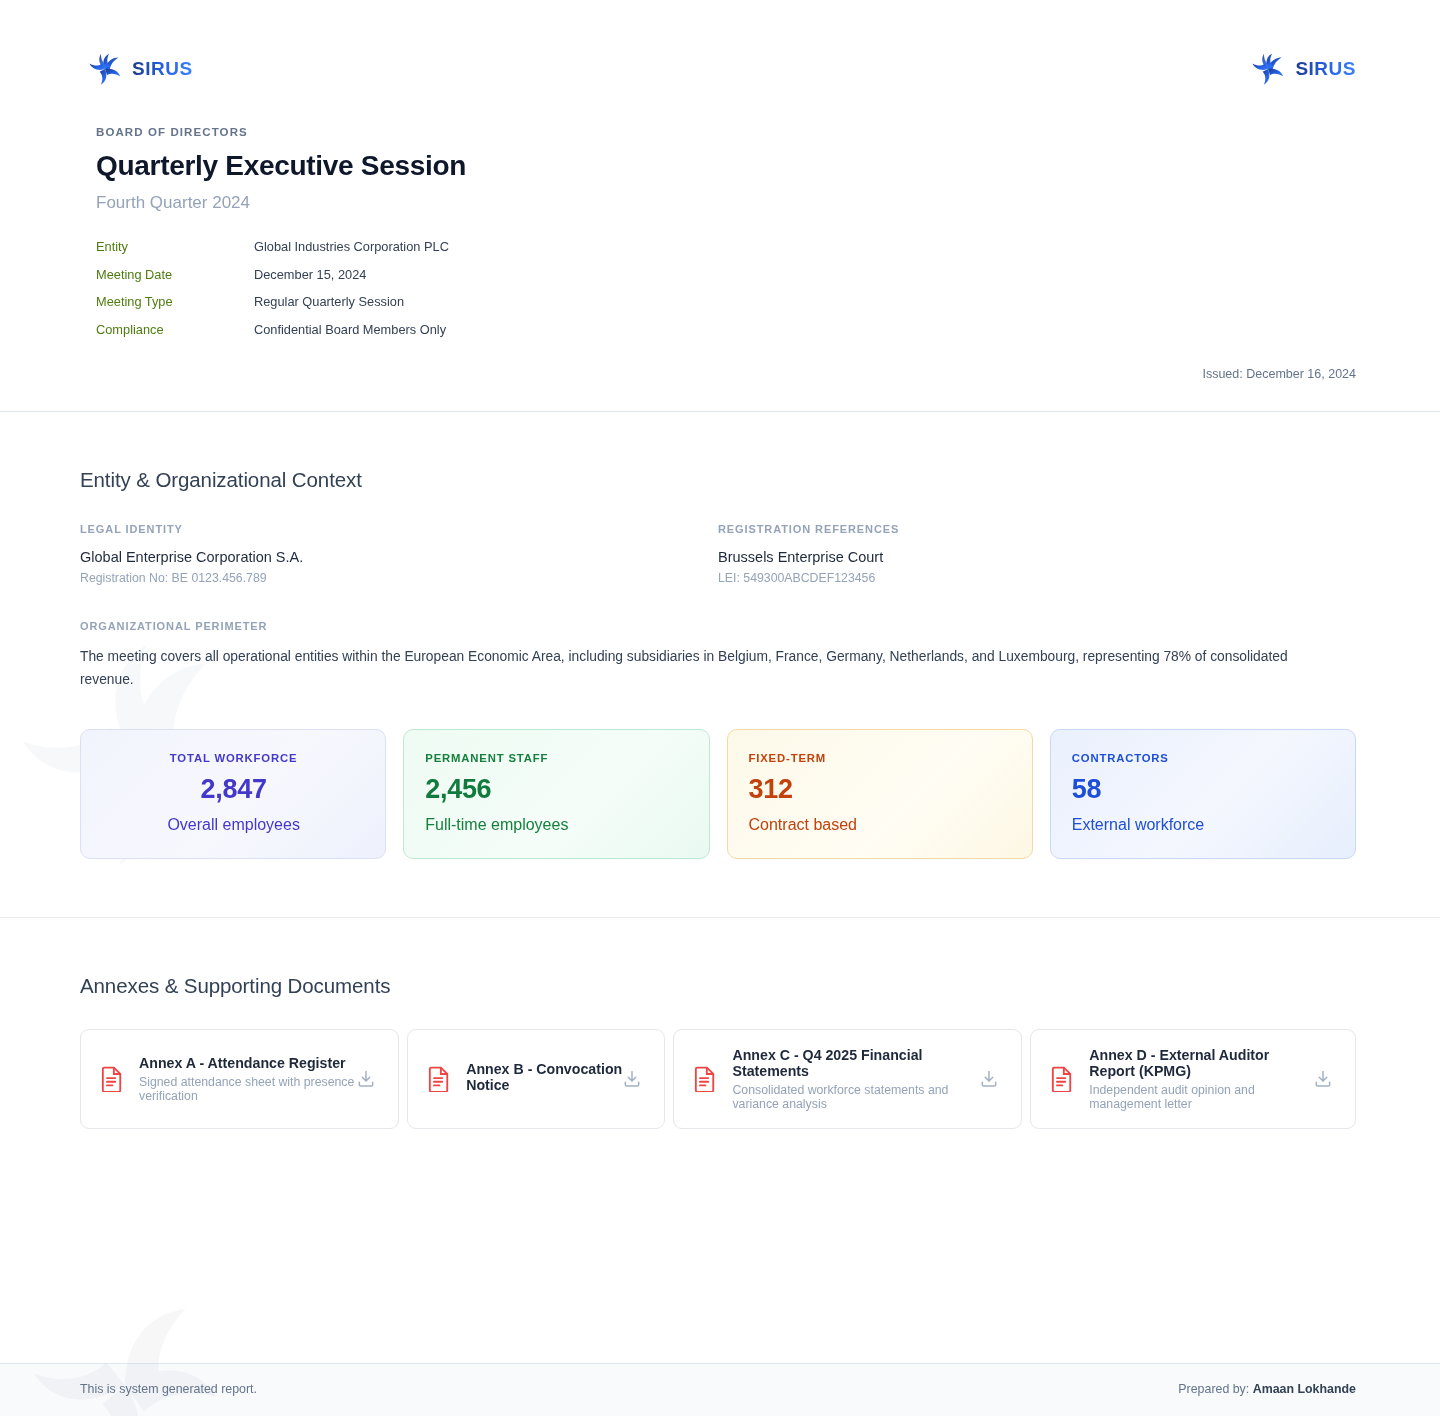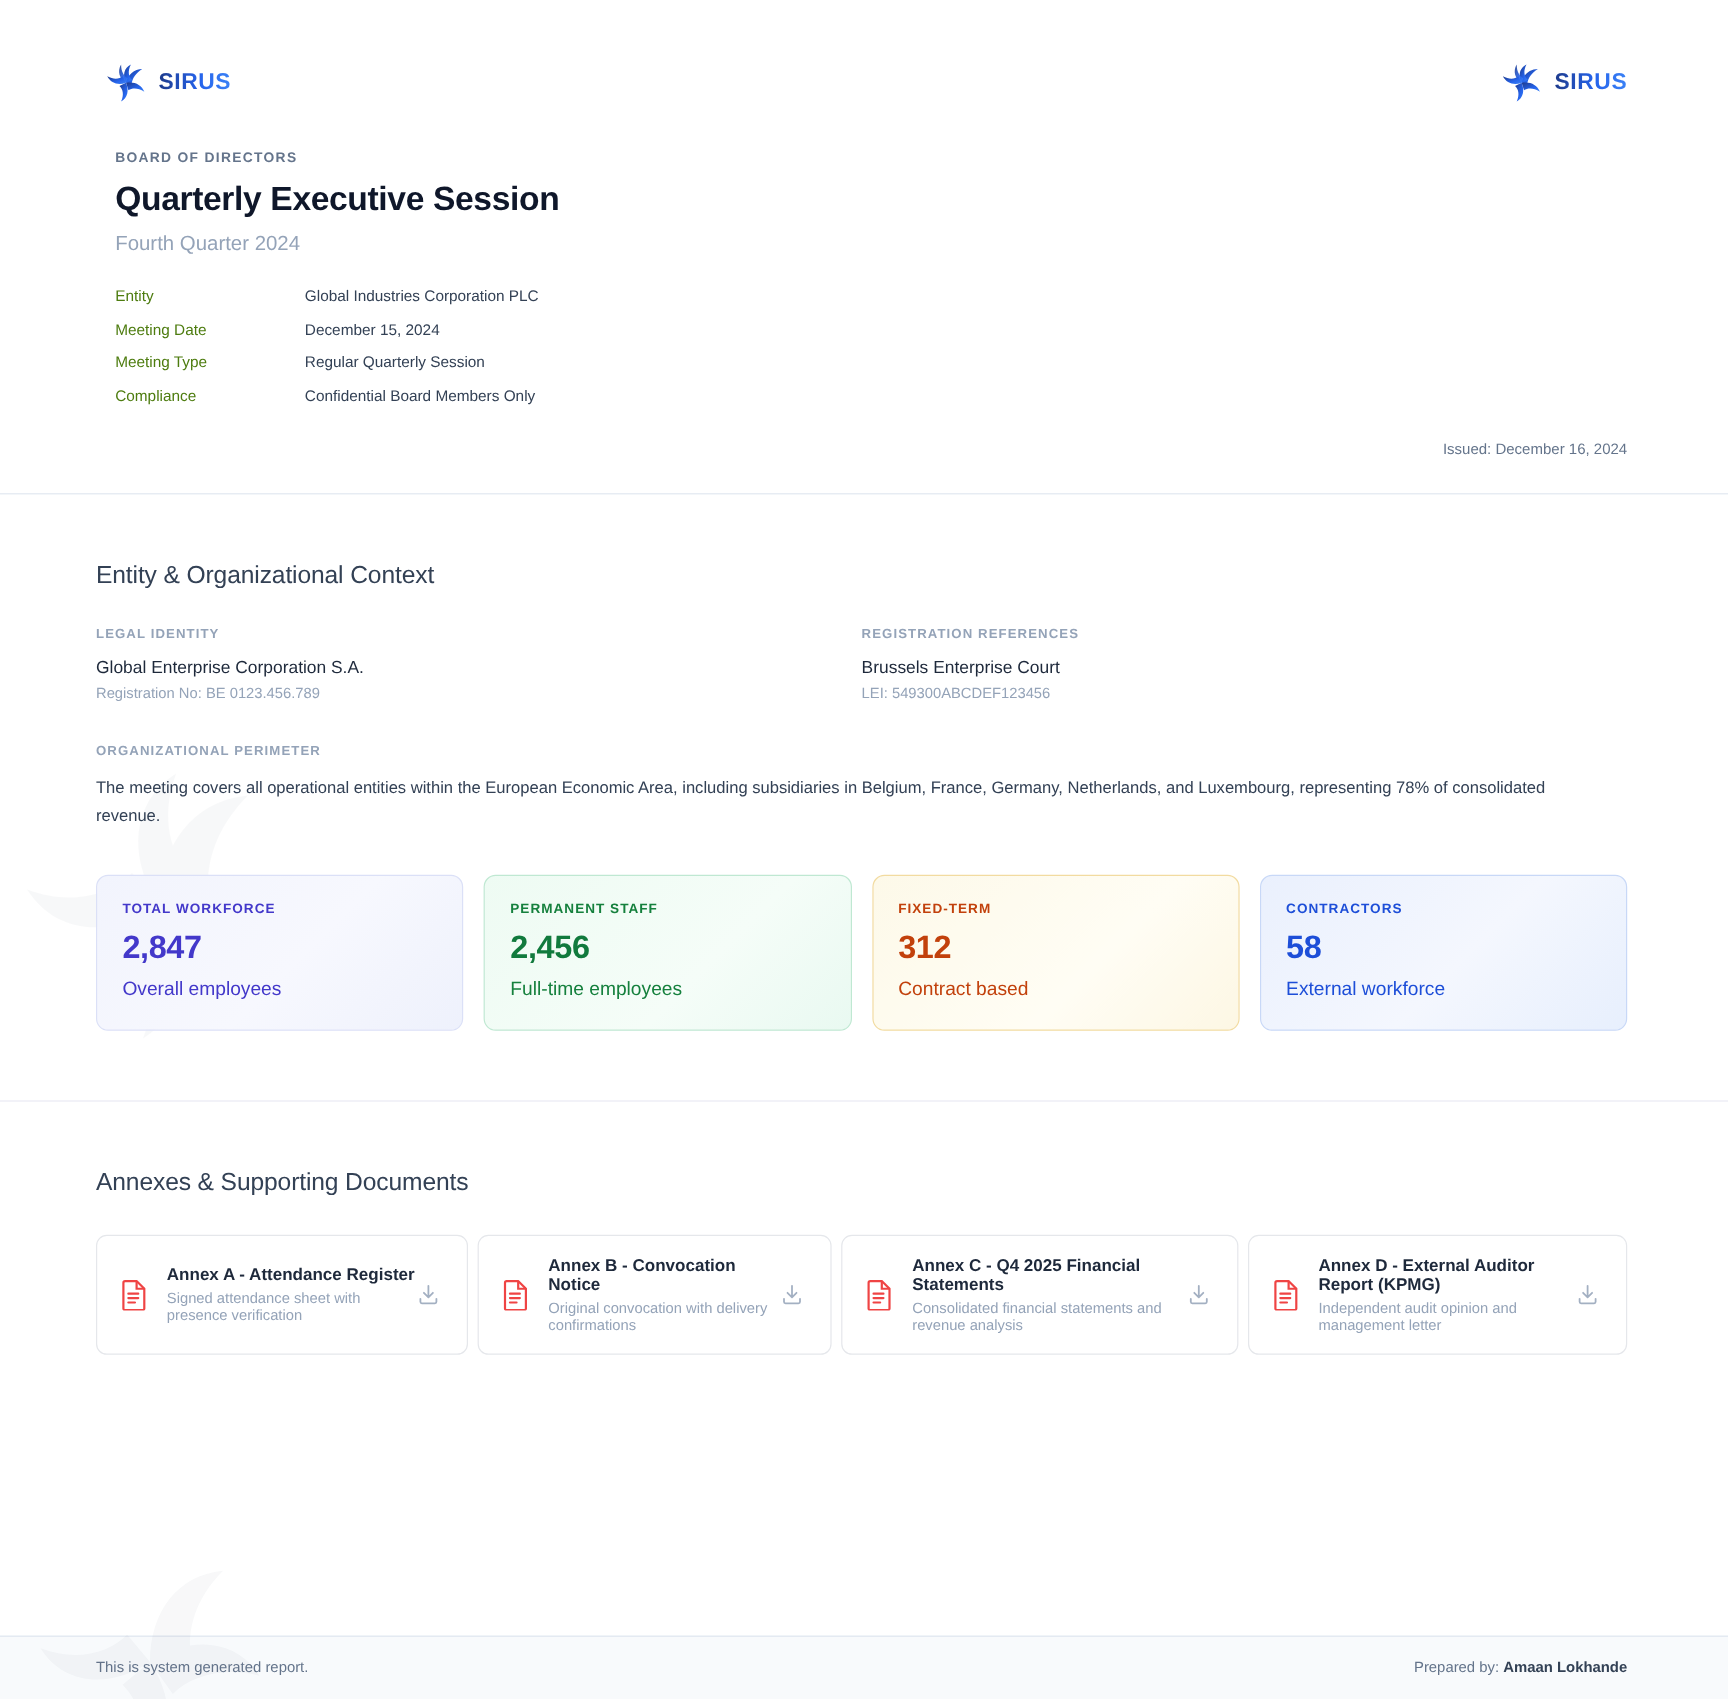--- a/index.html
+++ b/index.html
@@ -169,20 +169,21 @@
     font-weight: 700;
     letter-spacing: -0.3px;
     margin-bottom: 13px;
     line-height: 1;
   }
   .stat-sub { font-size: 16px; font-weight: 400; }
 
   .card-indigo {
     background: linear-gradient(135deg, #f2f4fd 0%, #f7f8fe 55%, #eef1fc 100%);
     border: 1px solid #dbe0f7;
+    text-align: center;
   }
   .card-indigo .stat-label, .card-indigo .stat-value, .card-indigo .stat-sub { color: #4338ca; }
   .card-indigo .stat-value { color: #4338ca; }
 
   .card-green {
     background: linear-gradient(135deg, #eefbf3 0%, #f5fdf8 60%, #e9f9f1 100%);
     border: 1px solid #bfe8d2;
   }
   .card-green .stat-label, .card-green .stat-value, .card-green .stat-sub { color: #15803d; }
   .card-green .stat-value { color: #117a3d; }
@@ -424,37 +425,36 @@
       </div>
 
       <div class="annex-row">
         <svg class="annex-icon" viewBox="0 0 24 28">
           <path d="M3 1.5h11l7 7v18a1.5 1.5 0 0 1-1.5 1.5h-16A1.5 1.5 0 0 1 2 26.5V3A1.5 1.5 0 0 1 3.5 1.5z" fill="none" stroke="#ef4444" stroke-width="2"></path>
           <path d="M14 1.5v7h7" fill="none" stroke="#ef4444" stroke-width="2"></path>
           <path d="M6.5 13h9M6.5 17h9M6.5 21h6" stroke="#ef4444" stroke-width="2" stroke-linecap="round"></path>
         </svg>
         <div class="annex-body">
           <div class="annex-title">Annex B - Convocation Notice</div>
-          <div class="annex-desc">Original convocation with delivery confirmations</div>
         </div>
         <svg class="dl-icon" viewBox="0 0 24 24">
           <path d="M12 3v11M7.5 10l4.5 4.5L16.5 10" fill="none" stroke="#94a3b8" stroke-width="1.8" stroke-linecap="round" stroke-linejoin="round"></path>
           <path d="M4 16v3a1.5 1.5 0 0 0 1.5 1.5h13A1.5 1.5 0 0 0 20 19v-3" fill="none" stroke="#94a3b8" stroke-width="1.8" stroke-linecap="round"></path>
         </svg>
       </div>
 
       <div class="annex-row">
         <svg class="annex-icon" viewBox="0 0 24 28">
           <path d="M3 1.5h11l7 7v18a1.5 1.5 0 0 1-1.5 1.5h-16A1.5 1.5 0 0 1 2 26.5V3A1.5 1.5 0 0 1 3.5 1.5z" fill="none" stroke="#ef4444" stroke-width="2"></path>
           <path d="M14 1.5v7h7" fill="none" stroke="#ef4444" stroke-width="2"></path>
           <path d="M6.5 13h9M6.5 17h9M6.5 21h6" stroke="#ef4444" stroke-width="2" stroke-linecap="round"></path>
         </svg>
         <div class="annex-body">
           <div class="annex-title">Annex C - Q4 2025 Financial Statements</div>
-          <div class="annex-desc">Consolidated financial statements and revenue analysis</div>
+          <div class="annex-desc">Consolidated workforce statements and variance analysis</div>
         </div>
         <svg class="dl-icon" viewBox="0 0 24 24">
           <path d="M12 3v11M7.5 10l4.5 4.5L16.5 10" fill="none" stroke="#94a3b8" stroke-width="1.8" stroke-linecap="round" stroke-linejoin="round"></path>
           <path d="M4 16v3a1.5 1.5 0 0 0 1.5 1.5h13A1.5 1.5 0 0 0 20 19v-3" fill="none" stroke="#94a3b8" stroke-width="1.8" stroke-linecap="round"></path>
         </svg>
       </div>
 
       <div class="annex-row">
         <svg class="annex-icon" viewBox="0 0 24 28">
           <path d="M3 1.5h11l7 7v18a1.5 1.5 0 0 1-1.5 1.5h-16A1.5 1.5 0 0 1 2 26.5V3A1.5 1.5 0 0 1 3.5 1.5z" fill="none" stroke="#ef4444" stroke-width="2"></path>

